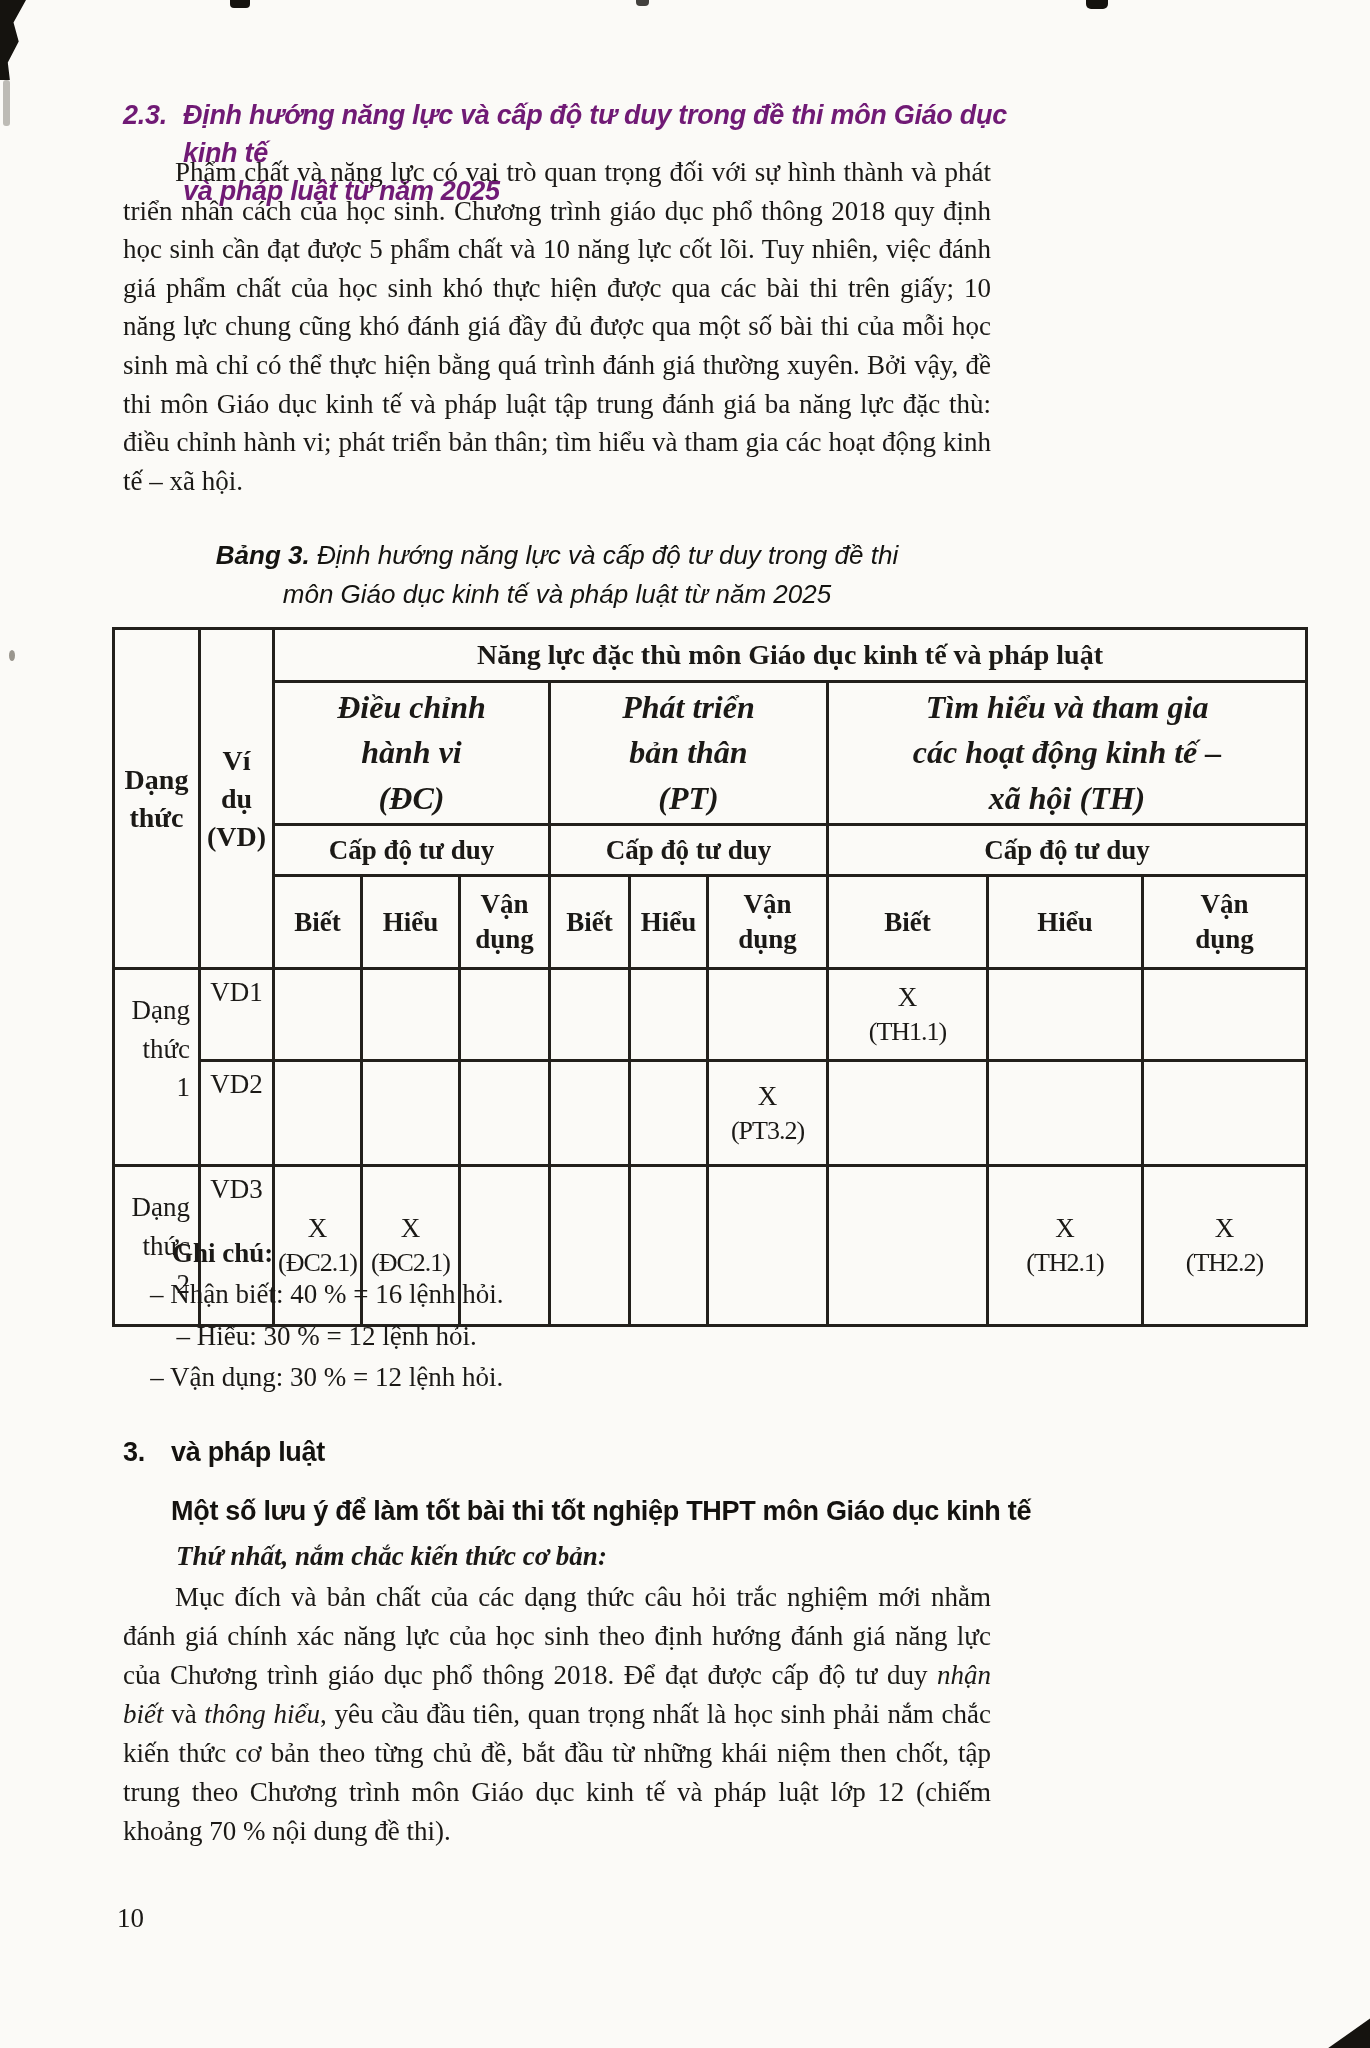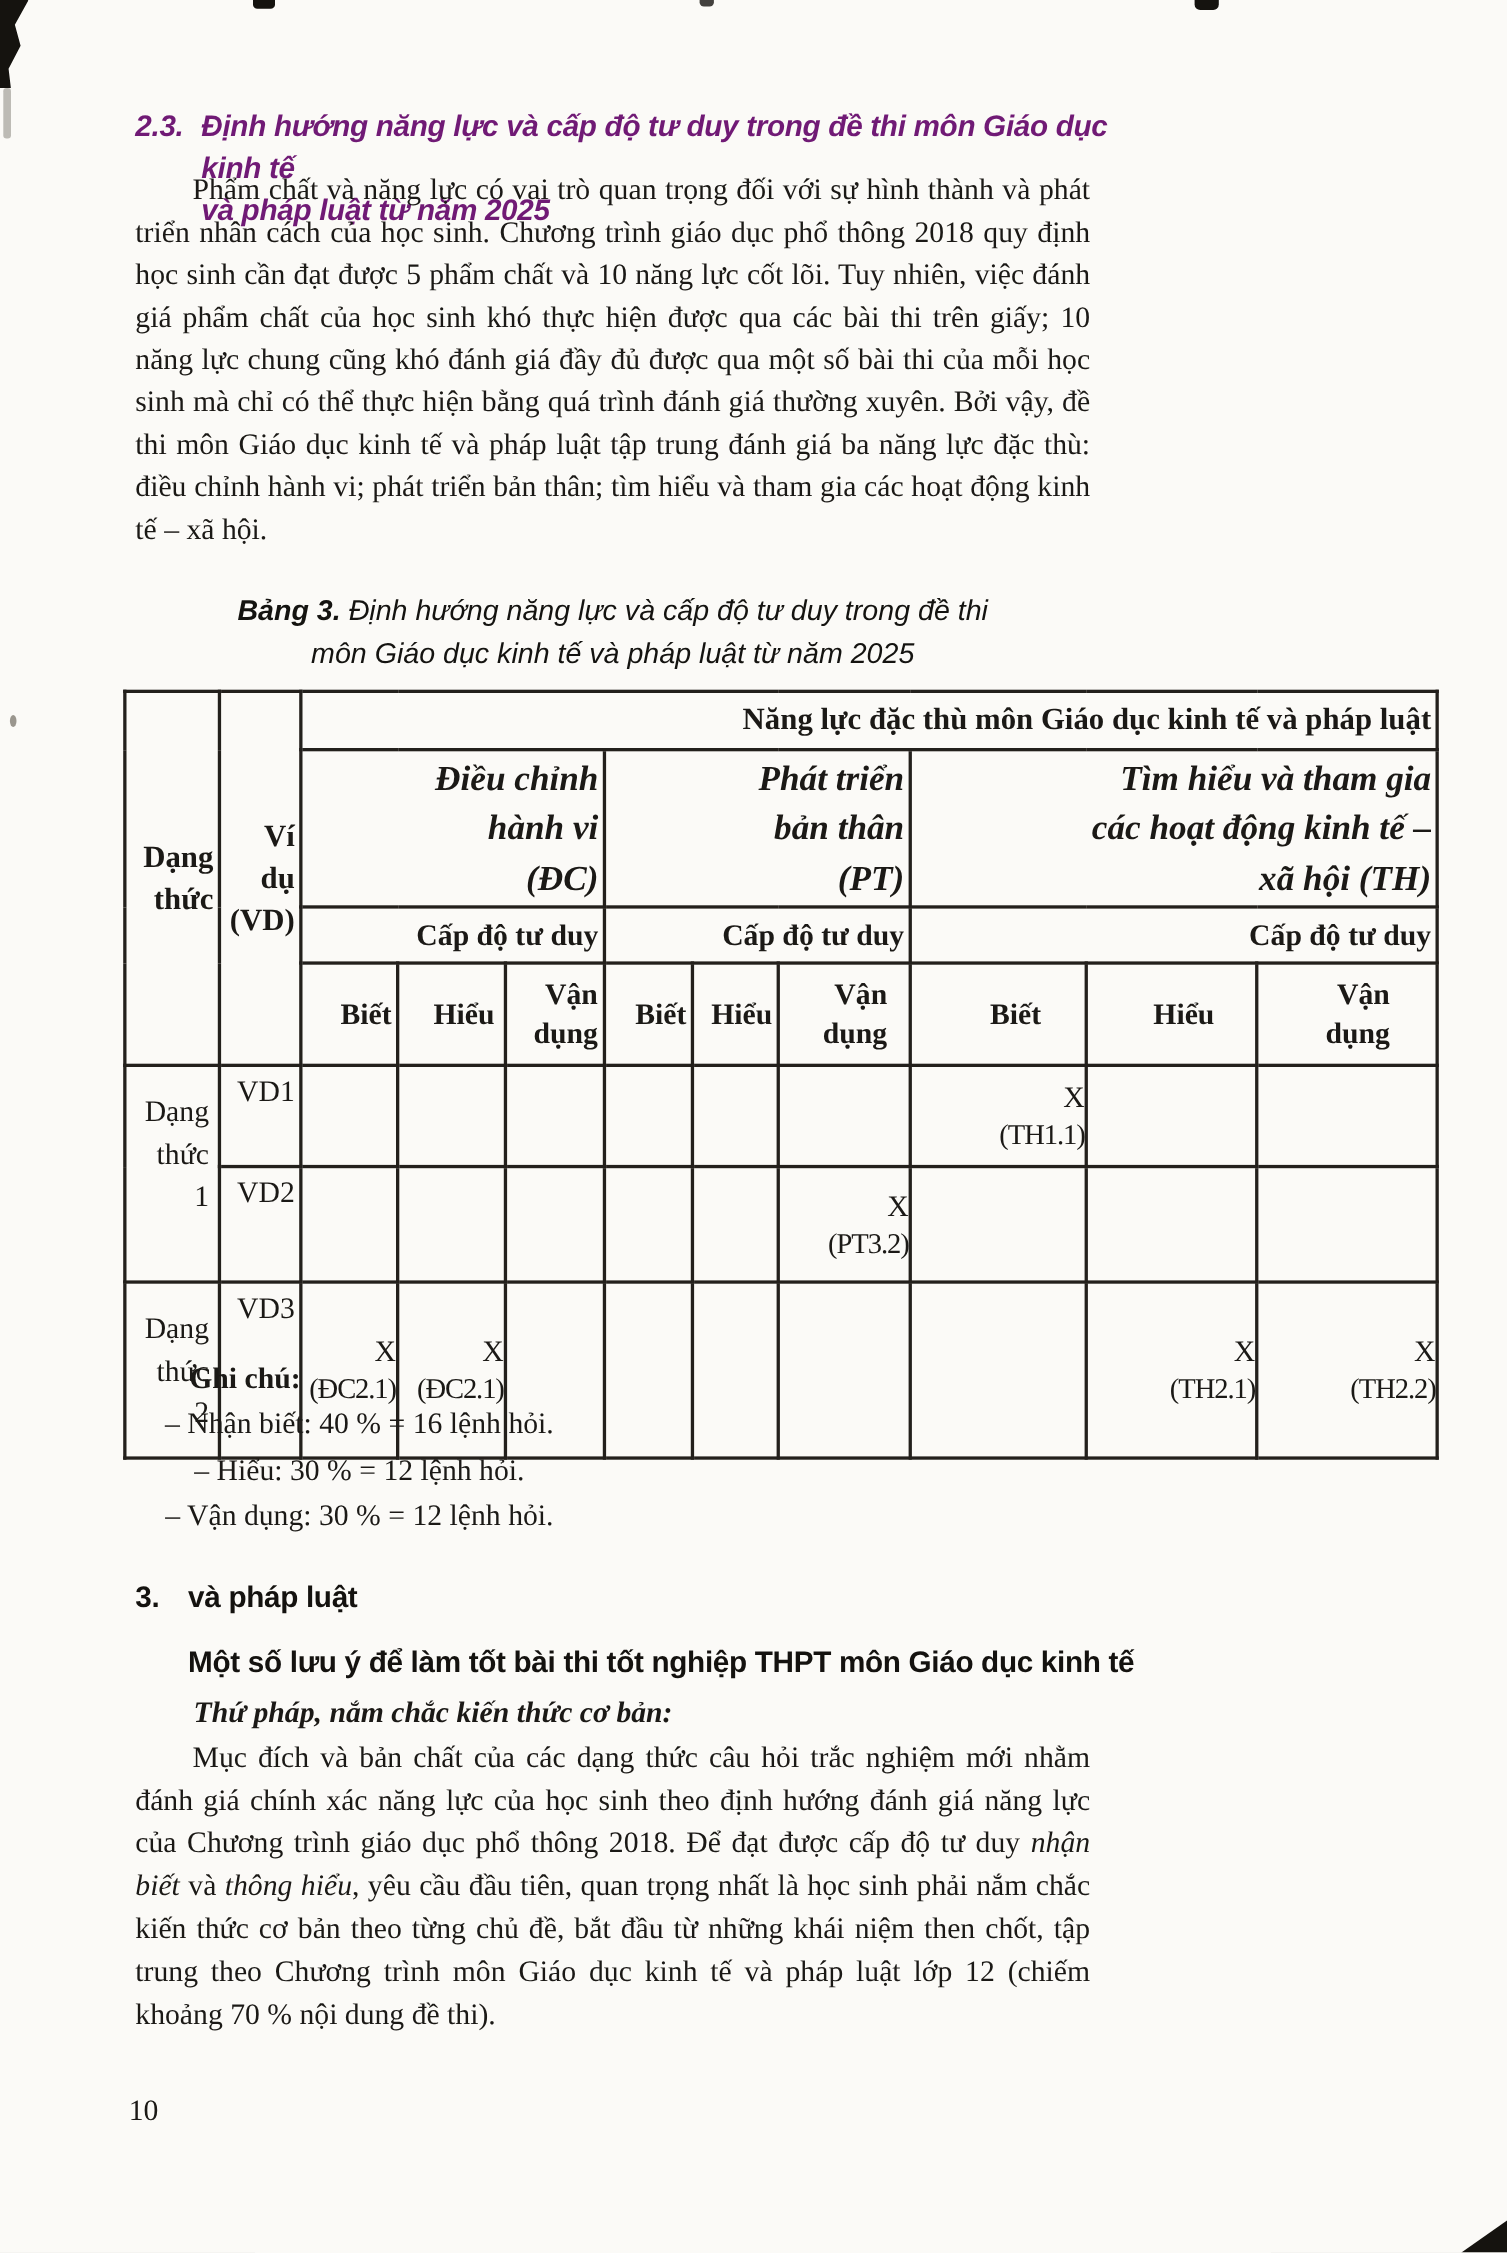--- a/index.html
+++ b/index.html
@@ -36,21 +36,21 @@
   .p2{top:1578px;line-height:39px;}
   .italic{font-style:italic;}
   .sub{position:absolute;left:176px;top:1541px;font-size:27px;font-weight:bold;font-style:italic;}
   
   .caption{position:absolute;left:123px;top:536px;width:868px;text-align:center;
     font-family:"Liberation Sans", sans-serif;font-style:italic;font-size:26px;line-height:39px;color:#141310;}
   .caption .cap-label{font-weight:bold;}
   
   .btable{position:absolute;left:112px;top:627px;}
   table{border-collapse:collapse;table-layout:fixed;width:1193px;background:transparent;}
-  th,td{border:3px solid #23201c;padding:2px 4px;text-align:right;vertical-align:middle;
+  th,td{border:3px solid #23201c;padding:2px 4px;text-align:center;vertical-align:middle;
     font-weight:normal;font-size:27px;line-height:1.3;}
   th{font-weight:bold;}
   .hr1 td,.hr1 th{height:46px;font-size:28px;}
   .hr2 th{height:132px;font-size:32px;line-height:1.42;font-style:italic;}
   .hr3 th{height:44px;}
   .hr4 th{height:86px;}
   .level-inner{max-width:78px;margin:0 auto;}
   .fmt-head{font-size:27px;line-height:1.35;}
   .fmt-cell{text-align:right;vertical-align:top;padding:21px 8px;line-height:1.42;}
   .vd-cell{vertical-align:top;padding-top:5px;}
@@ -238,19 +238,19 @@
   </div>
 
   <div class="s3">
     <span class="num">3.</span>
     <span>
       <div>và pháp luật</div>
       <div>Một số lưu ý để làm tốt bài thi tốt nghiệp THPT môn Giáo dục kinh tế</div>
     </span>
   </div>
 
-  <div class="sub">Thứ pháp, nắm chắc kiến thức cơ bản:</div>
+  <div class="sub">Thứ nhất, nắm chắc kiến thức cơ bản:</div>
 
   <div class="para p2"><span>Mục đích và bản chất của các dạng thức câu hỏi trắc nghiệm mới nhằm đánh giá chính xác năng lực của học sinh theo định hướng đánh giá năng lực của Chương trình giáo dục phổ thông 2018. Để đạt được cấp độ tư duy </span><span class="italic">nhận biết</span><span> và </span><span class="italic">thông hiểu</span><span>, yêu cầu đầu tiên, quan trọng nhất là học sinh phải nắm chắc kiến thức cơ bản theo từng chủ đề, bắt đầu từ những khái niệm then chốt, tập trung theo Chương trình môn Giáo dục kinh tế và pháp luật lớp 12 (chiếm khoảng 70 % nội dung đề thi).</span></div>
 
   <div class="pagenum">10</div>
 
 </div>
 
 </body></html>

